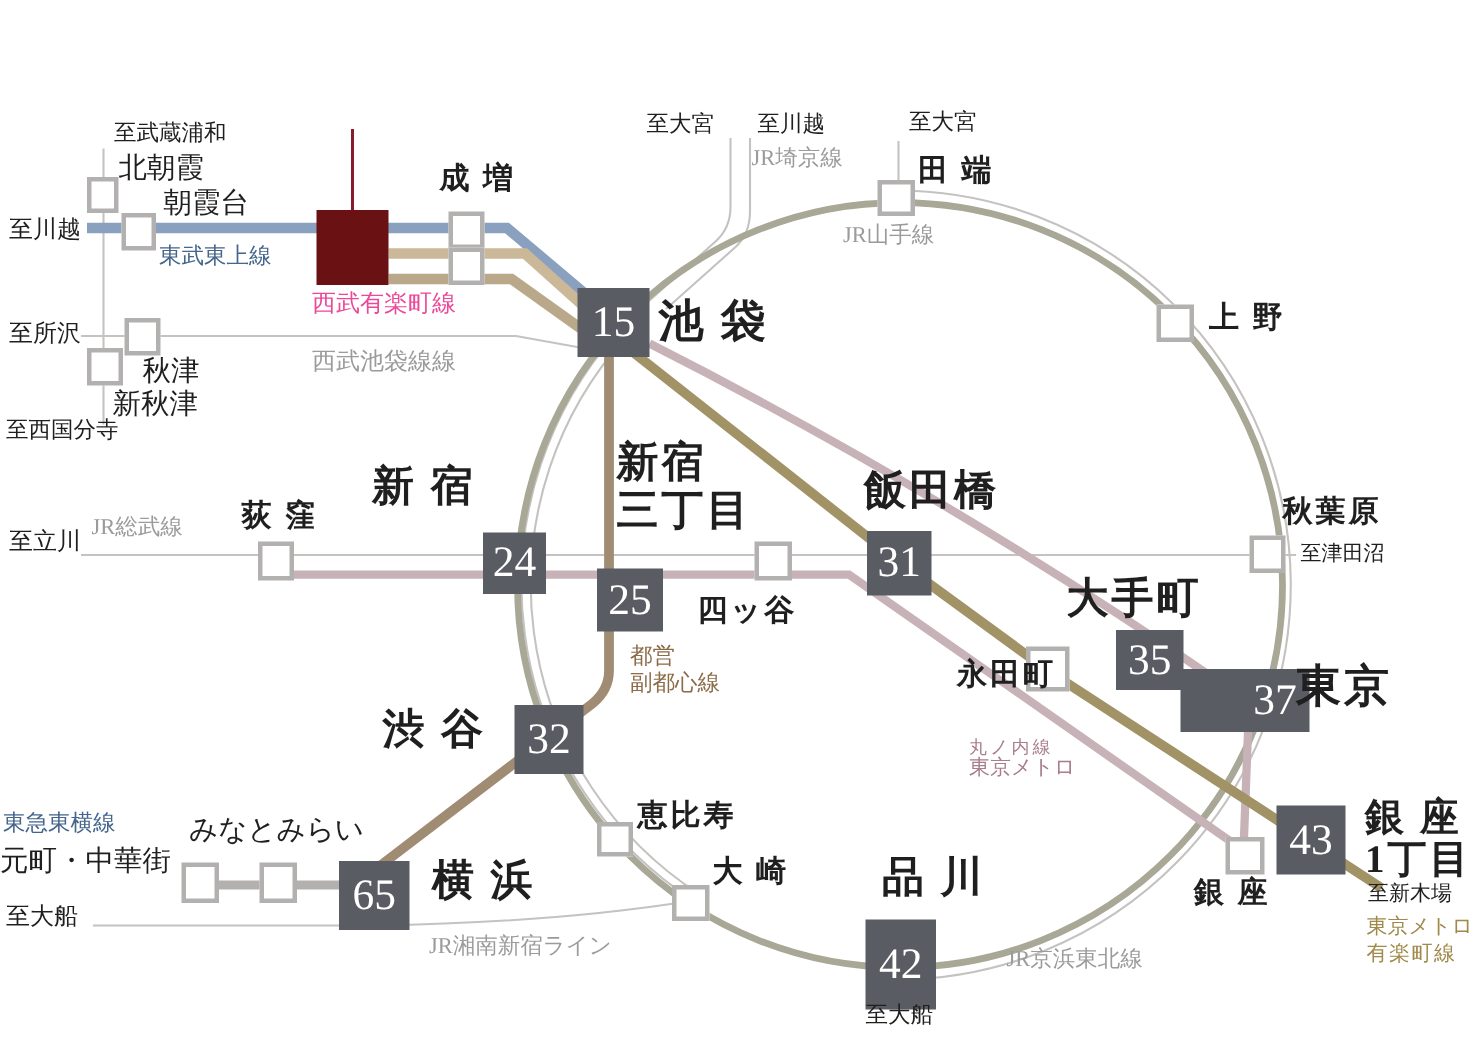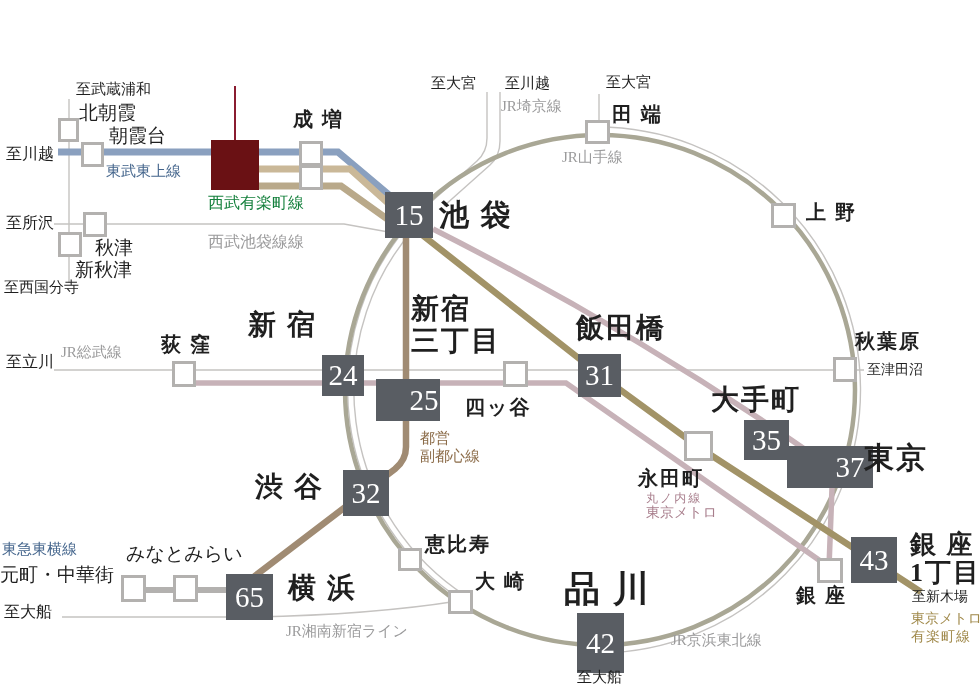--- a/index.html
+++ b/index.html
@@ -5,21 +5,21 @@
   html,body{margin:0;padding:0;background:#fff;}
   #map{
     position:relative;width:980px;height:691px;background:#ffffff;overflow:hidden;
     font-family:"Liberation Serif","DejaVu Serif",serif;color:#1f1f1f;
   }
   #map svg{position:absolute;left:0;top:0;}
   .lbl{position:absolute;white-space:nowrap;line-height:1.05;font-weight:500;}
   .big{font-weight:600;letter-spacing:2px;}
   .g{color:#9b9b9c;}
   .bl{color:#44658c;}
-  .gd{color:#15803d;}
+  .gd{color:#ec4899;}
   .gd2{color:#a0894a;}
   .br{color:#8b6b48;}
   .pk{color:#a87e8c;}
   .red{color:#8a1c30;}
   .sq{position:absolute;background:#fff;border:3px solid #b3b1af;box-sizing:border-box;}
   .badge{
     position:absolute;background:#595d63;color:#fff;display:flex;
     align-items:center;justify-content:center;font-size:29px;font-weight:500;
   }
   .marker{position:absolute;background:#6a1114;}
@@ -78,21 +78,21 @@
 
   <div class="stem" style="left:234px;top:86px;width:2px;height:56px;"></div>
   <div class="marker" style="left:211px;top:140px;width:48px;height:50px;"></div>
 
   <div class="badge" style="left:385px;top:192px;width:48px;height:46px;">
       <span>15</span>
     </div>
   <div class="badge" style="left:322px;top:355px;width:42px;height:41px;">
       <span>24</span>
     </div>
-  <div class="badge" style="left:376px;top:379px;width:32px;height:42px;padding-left:32px;">
+  <div class="badge" style="left:398px;top:379px;width:44px;height:42px;">
       <span>25</span>
     </div>
   <div class="badge" style="left:578px;top:354px;width:43px;height:43px;">
       <span>31</span>
     </div>
   <div class="badge" style="left:744px;top:420px;width:45px;height:40px;">
       <span>35</span>
     </div>
   <div class="badge" style="left:787px;top:446px;width:46px;height:42px;padding-left:40px;">
       <span>37</span>
@@ -138,30 +138,30 @@
   <div class="lbl big" style="left:161px;top:334px;font-size:20px;">荻 窪</div>
   <div class="lbl big" style="left:248px;top:310px;font-size:28px;">新 宿</div>
   <div class="lbl big" style="left:411px;top:294px;font-size:28px;">新宿</div>
   <div class="lbl big" style="left:411px;top:326px;font-size:28px;">三丁目</div>
   <div class="lbl big" style="left:465px;top:397px;font-size:20px;">四ッ谷</div>
   <div class="lbl big" style="left:576px;top:313px;font-size:28px;">飯田橋</div>
   <div class="lbl big" style="left:711px;top:385px;font-size:28px;">大手町</div>
   <div class="lbl big" style="left:855px;top:331px;font-size:20px;">秋葉原</div>
   <div class="lbl" style="left:867px;top:363px;font-size:14px;">至津田沼</div>
   <div class="lbl big" style="left:864px;top:442px;font-size:30px;">東京</div>
-  <div class="lbl big" style="left:638px;top:468px;font-size:20px;">永田町</div>
+  <div class="lbl big" style="left:638px;top:440px;font-size:20px;">永田町</div>
   <div class="lbl pk" style="left:646px;top:506px;font-size:14px;">東京メトロ</div>
   <div class="lbl pk" style="left:646px;top:492px;font-size:12px;letter-spacing:2px;">丸ノ内線</div>
   <div class="lbl br" style="left:420px;top:431px;font-size:15px;">都営</div>
   <div class="lbl br" style="left:420px;top:449px;font-size:15px;">副都心線</div>
   <div class="lbl big" style="left:255px;top:472px;font-size:28px;">渋 谷</div>
 
   <div class="lbl big" style="left:425px;top:534px;font-size:20px;">恵比寿</div>
   <div class="lbl big" style="left:475px;top:571px;font-size:20px;">大 崎</div>
-  <div class="lbl big" style="left:564px;top:571px;font-size:36px;">品 川</div>
+  <div class="lbl big" style="left:588px;top:571px;font-size:28px;">品 川</div>
   <div class="lbl" style="left:577px;top:670px;font-size:15px;">至大船</div>
   <div class="lbl g" style="left:671px;top:633px;font-size:15px;">JR京浜東北線</div>
   <div class="lbl g" style="left:286px;top:624px;font-size:15px;">JR湘南新宿ライン</div>
   <div class="lbl big" style="left:796px;top:585px;font-size:20px;">銀 座</div>
   <div class="lbl big" style="left:910px;top:531px;font-size:26px;">銀 座</div>
   <div class="lbl big" style="left:910px;top:559px;font-size:26px;">1丁目</div>
   <div class="lbl" style="left:912px;top:590px;font-size:14px;">至新木場</div>
   <div class="lbl gd2" style="left:911px;top:612px;font-size:14px;">東京メトロ</div>
   <div class="lbl gd2" style="left:911px;top:630px;font-size:14px;letter-spacing:1px;">有楽町線</div>
   <div class="lbl bl" style="left:2px;top:542px;font-size:15px;">東急東横線</div>

